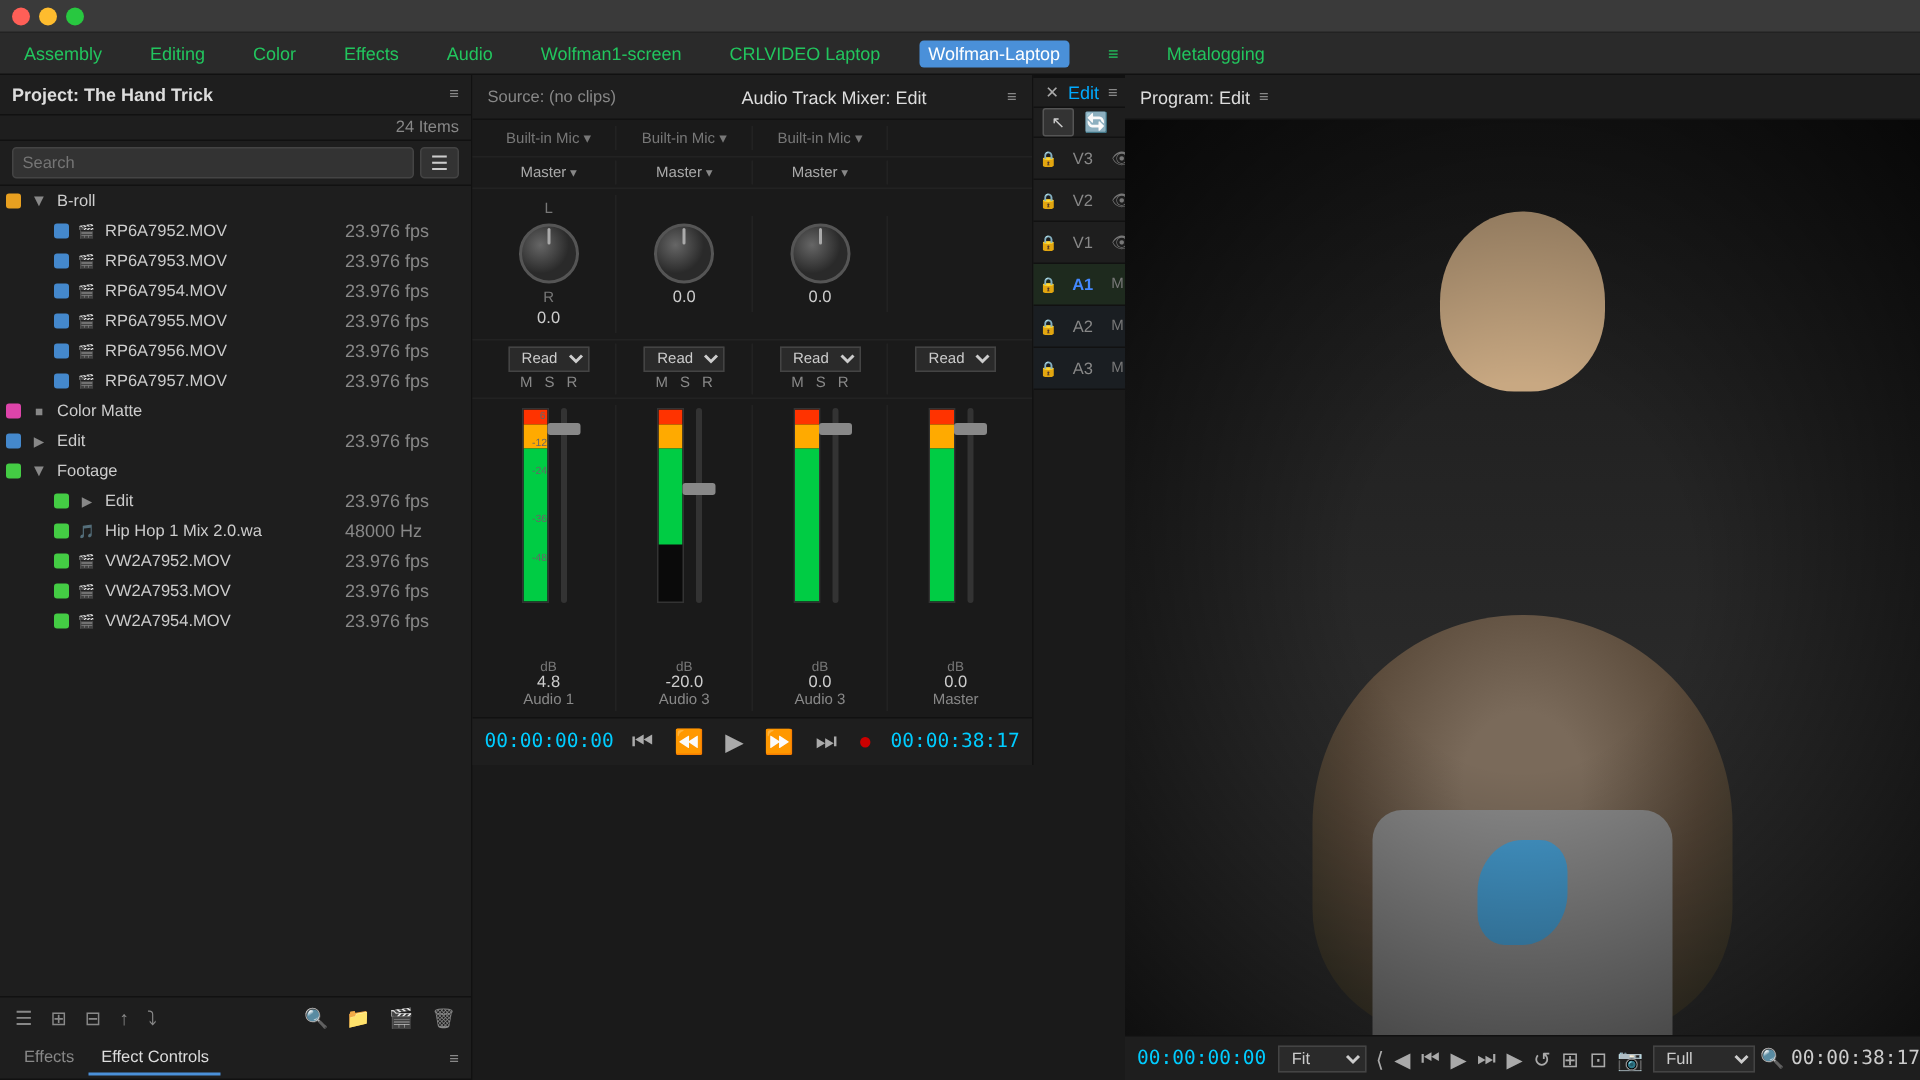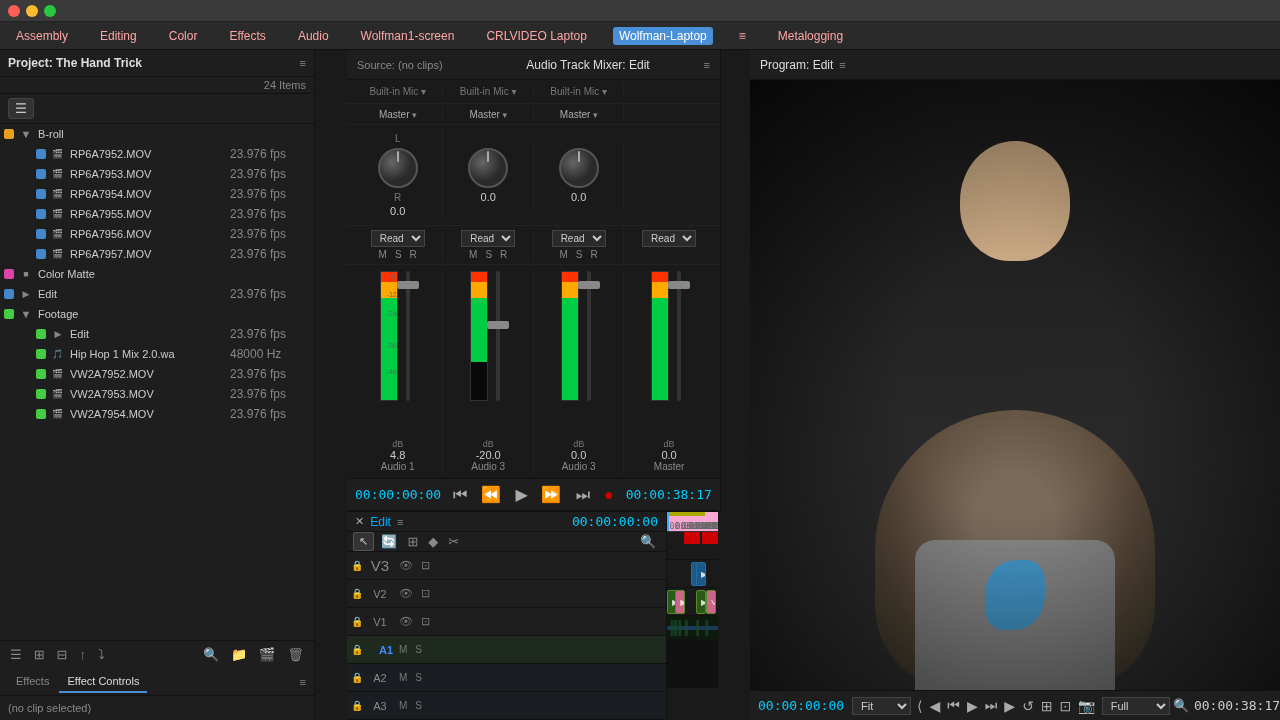--- a/index.html
+++ b/index.html
@@ -7,25 +7,25 @@
 
     
     .title-bar { height: 22px; background: #3a3a3a; display: flex; align-items: center; justify-content: center; font-size: 11px; color: #ccc; border-bottom: 1px solid #222; position: relative; }
     .title-bar .window-controls { position: absolute; left: 8px; display: flex; gap: 6px; }
     .btn-close { width: 12px; height: 12px; border-radius: 50%; background: #ff5f57; border: none; cursor: pointer; }
     .btn-min { width: 12px; height: 12px; border-radius: 50%; background: #febc2e; border: none; cursor: pointer; }
     .btn-max { width: 12px; height: 12px; border-radius: 50%; background: #28c840; border: none; cursor: pointer; }
 
     
     .menu-bar { height: 28px; background: #2a2a2a; display: flex; align-items: center; padding: 0 10px; gap: 20px; border-bottom: 1px solid #111; }
-    .menu-item { color: #fca5a5; font-size: 12px; cursor: pointer; padding: 2px 6px; border-radius: 3px; }
+    .menu-item { color: #22c55e; font-size: 12px; cursor: pointer; padding: 2px 6px; border-radius: 3px; }
     .menu-item:hover, .menu-item.active { background: #4a90d9; color: white; }
 
     
-    .main { display: flex; height: calc(720px - 50px); gap: 32px; }
+    .main { display: flex; height: calc(720px - 50px); }
 
     
     .left-panel { width: 315px; background: #1e1e1e; border-right: 1px solid #111; display: flex; flex-direction: column; flex-shrink: 0; }
 
     
     .project-header { padding: 6px 8px; border-bottom: 1px solid #111; display: flex; align-items: center; justify-content: space-between; }
     .project-title { font-size: 12px; font-weight: 600; color: #ddd; }
     .item-count { color: #888; font-size: 11px; }
 
     
@@ -87,21 +87,21 @@
     .bg-dark { position: absolute; inset: 0; background: linear-gradient(to bottom, #1a1a1a 0%, #333 100%); }
 
     
     ::-webkit-scrollbar { width: 6px; height: 6px; }
     ::-webkit-scrollbar-track { background: #1a1a1a; }
     ::-webkit-scrollbar-thumb { background: #444; border-radius: 3px; }
 
     .record-btn { color: #cc0000; }
     .dropdown-arrow { font-size: 9px; color: #888; }
     
-    .center-section { flex: 1; display: flex; flex-direction: column; min-width: 0; }
+    .center-section { flex: 1; display: flex; flex-direction: row; min-width: 0; }
     
     .fit-select { background: #2a2a2a; border: 1px solid #444; color: #ccc; font-size: 11px; padding: 1px 4px; cursor: pointer; margin-left: 4px; }
     .full-select { background: #2a2a2a; border: 1px solid #444; color: #ccc; font-size: 11px; padding: 1px 4px; cursor: pointer; }
     
     .prog-timecode-right { color: #ccc; font-family: monospace; font-size: 13px; }
     .prog-timecode-left { color: #00ccff; font-family: monospace; font-size: 14px; }
   </style>
 </head>
 <body>
 
@@ -132,20 +132,21 @@
 
     <div class="project-header">
       <span class="project-title">Project: The Hand Trick</span>
       <span style="color:#888; cursor:pointer;">≡</span>
     </div>
     <div style="display:flex; align-items:center; padding: 2px 8px; border-bottom:1px solid #111; justify-content:flex-end;">
       <span class="item-count">24 Items</span>
     </div>
 
     <div class="search-bar">
+      <input class="search-input" placeholder="Search" type="text" style="">
       <button class="search-btn">☰</button>
     </div>
 
 
     <div class="file-tree">
 
       <div class="tree-item">
         <div class="tree-color" style="background:#e8a020;"></div>
         <div class="tree-icon">▼</div>
         <span class="tree-label">B-roll</span>
@@ -250,21 +251,20 @@
       <button class="toolbar-btn">🎬</button>
       <button class="toolbar-btn">🗑</button>
     </div>
 
     <div class="effects-controls">
       <button class="tab-btn">Effects</button>
       <button class="tab-btn active">Effect Controls</button>
       <div style="flex:1;"></div>
       <span style="color:#888; cursor:pointer;">≡</span>
     </div>
-    <div class="no-clip">(no clip selected)</div>
   </div>
 
   <div class="center-section">
 
     <div style="display:flex; height:460px;">
 
       <div style="width:0; min-width:0; overflow:hidden;"></div>
 
       <div style="flex:1; background:#1a1a1a; display:flex; flex-direction:column; border-right:1px solid #111;">
         <div class="audio-header">
@@ -483,42 +483,42 @@
           <button class="tl-btn">◆</button>
           <button class="tl-btn">✂</button>
           <div style="flex:1;"></div>
           <button class="tl-btn">🔍</button>
         </div>
 
         <div style="flex:1; display:flex; flex-direction:column;">
 
           <div class="track-row">
             <span style="color:#888; font-size:10px; width:12px; cursor:pointer;">🔒</span>
-            <span style="color:#888; font-size:15px; width:26px; text-align:center;">V3</span>
+            <span style="color:#888; font-size:11px; width:26px; text-align:center;">V3</span>
             <button style="background:none;border:none;color:#777;cursor:pointer;font-size:11px;padding:0 2px;">👁</button>
             <button style="background:none;border:none;color:#777;cursor:pointer;font-size:11px;padding:0 2px;">⊡</button>
           </div>
 
           <div class="track-row">
             <span style="color:#888; font-size:10px; width:12px; cursor:pointer;">🔒</span>
             <span style="color:#888; font-size:11px; width:26px; text-align:center;">V2</span>
             <button style="background:none;border:none;color:#777;cursor:pointer;font-size:11px;padding:0 2px;">👁</button>
             <button style="background:none;border:none;color:#777;cursor:pointer;font-size:11px;padding:0 2px;">⊡</button>
           </div>
 
           <div class="track-row">
             <span style="color:#888; font-size:10px; width:12px; cursor:pointer;">🔒</span>
             <span style="color:#888; font-size:11px; width:26px; text-align:center;">V1</span>
             <button style="background:none;border:none;color:#777;cursor:pointer;font-size:11px;padding:0 2px;">👁</button>
             <button style="background:none;border:none;color:#777;cursor:pointer;font-size:11px;padding:0 2px;">⊡</button>
           </div>
 
           <div class="track-row audio1">
             <span style="color:#888; font-size:10px; width:12px; cursor:pointer;">🔒</span>
-            <span style="color:#4488ff; font-size:11px; width:26px; text-align:right; font-weight:bold;">A1</span>
+            <span style="color:#4488ff; font-size:11px; width:26px; text-align:center; font-weight:bold;">A1</span>
             <button style="background:none;border:none;color:#777;cursor:pointer;font-size:10px;padding:0 2px;">M</button>
             <button style="background:none;border:none;color:#777;cursor:pointer;font-size:10px;padding:0 2px;">S</button>
           </div>
 
           <div class="track-row audio-track-row">
             <span style="color:#888; font-size:10px; width:12px; cursor:pointer;">🔒</span>
             <span style="color:#888; font-size:11px; width:26px; text-align:center;">A2</span>
             <button style="background:none;border:none;color:#777;cursor:pointer;font-size:10px;padding:0 2px;">M</button>
             <button style="background:none;border:none;color:#777;cursor:pointer;font-size:10px;padding:0 2px;">S</button>
           </div>

